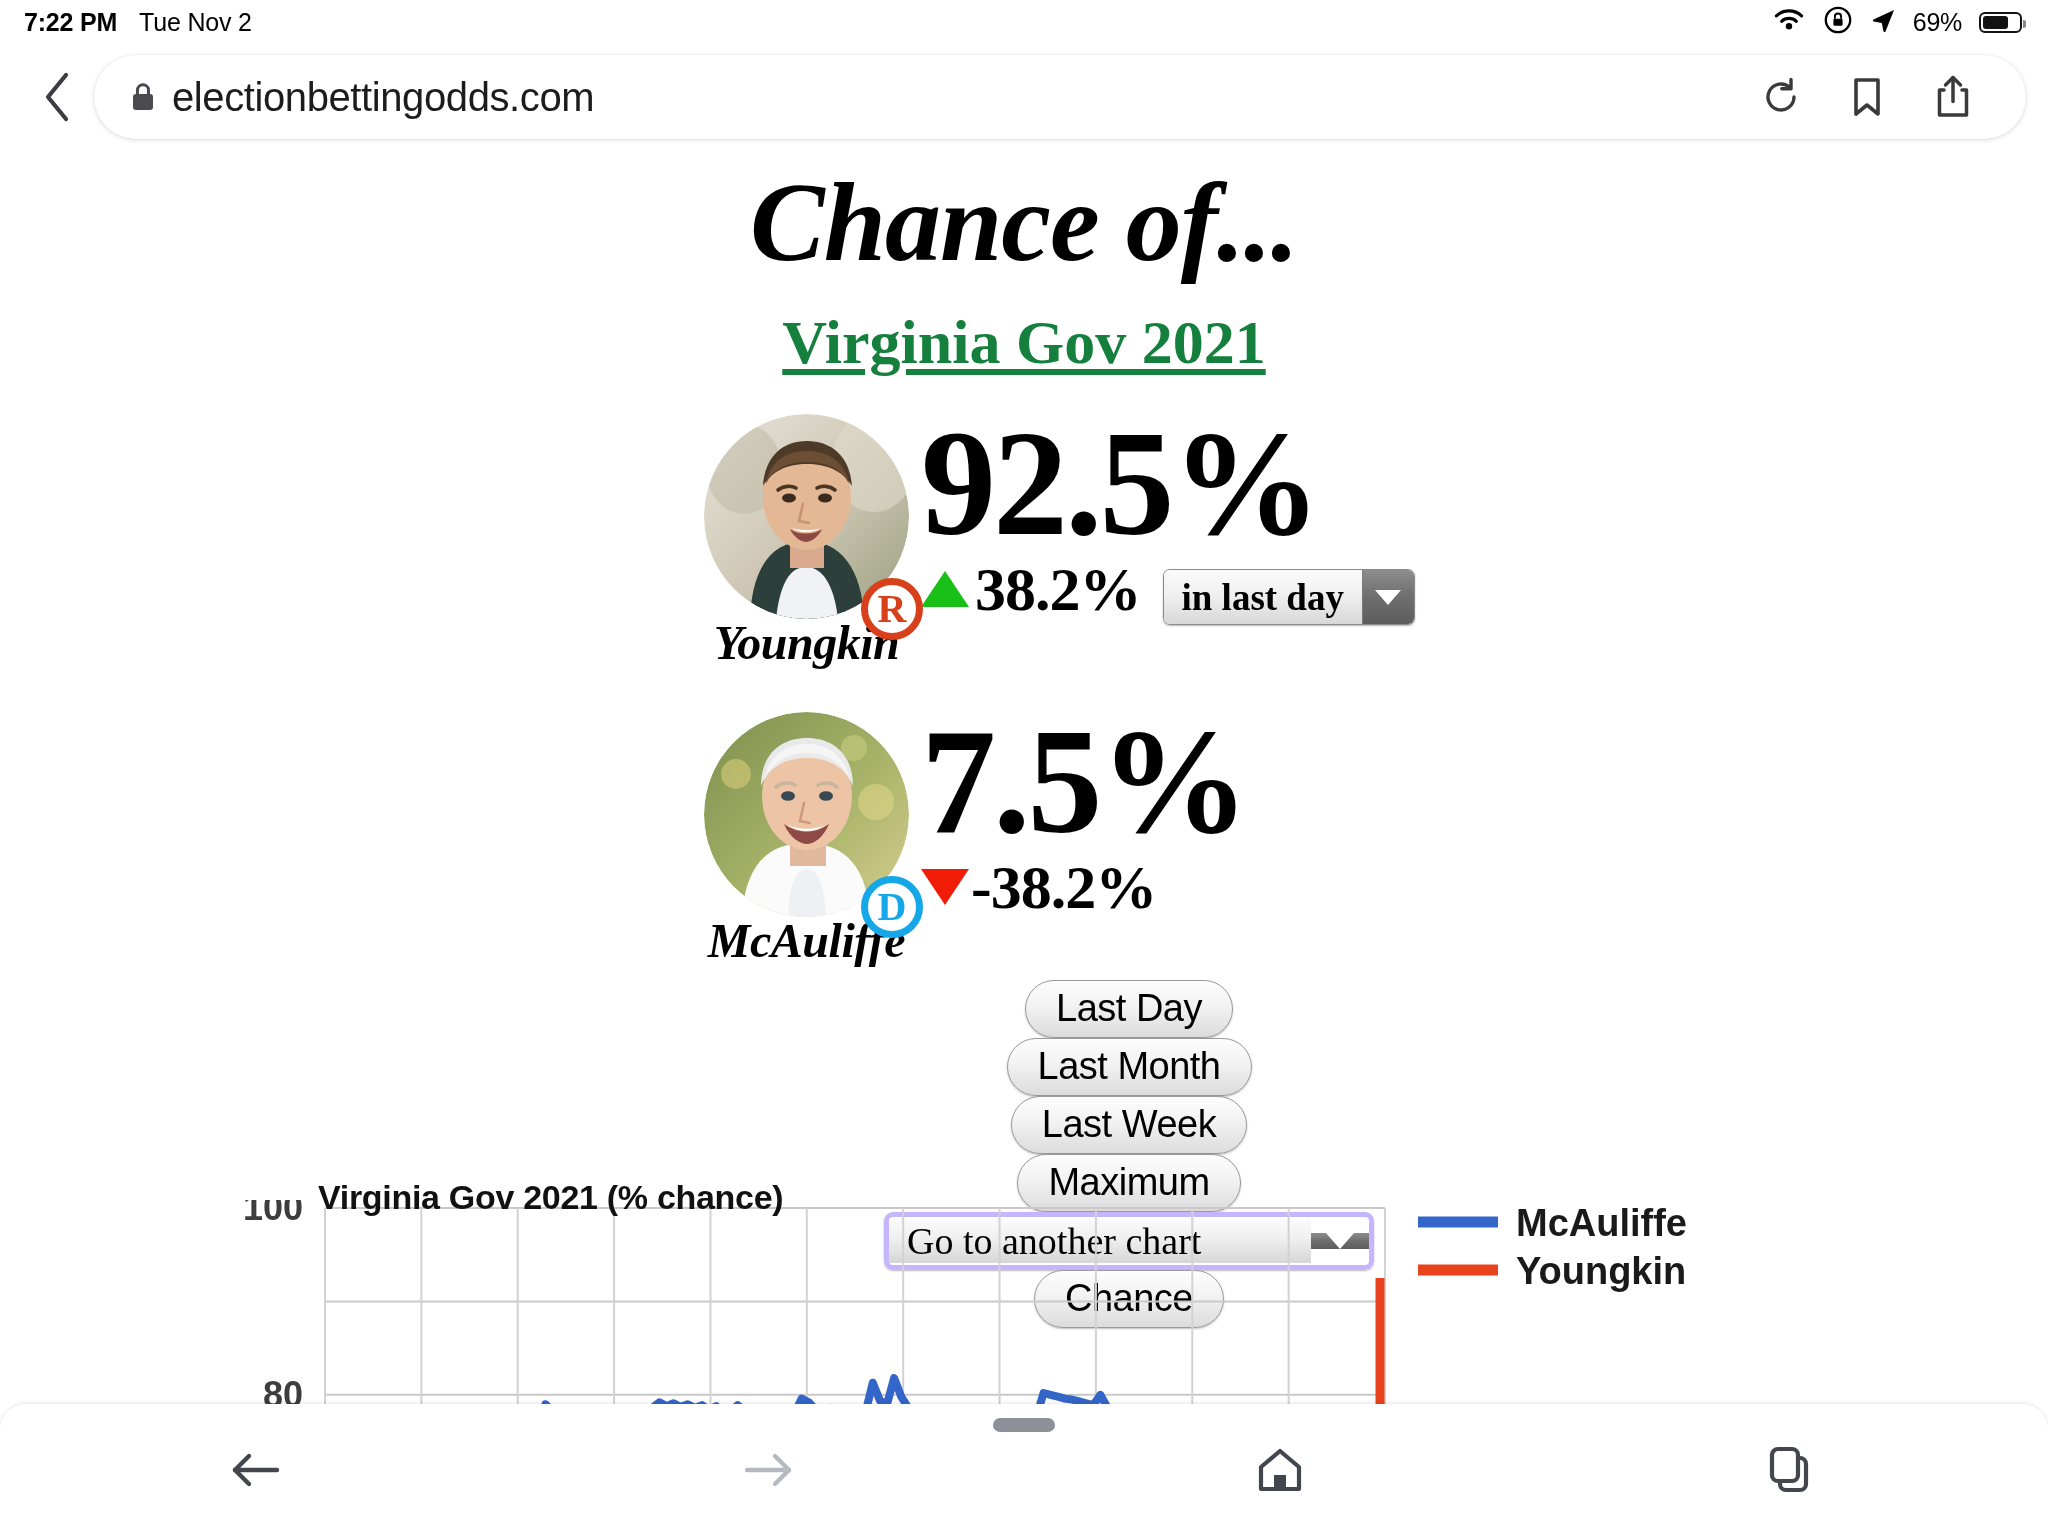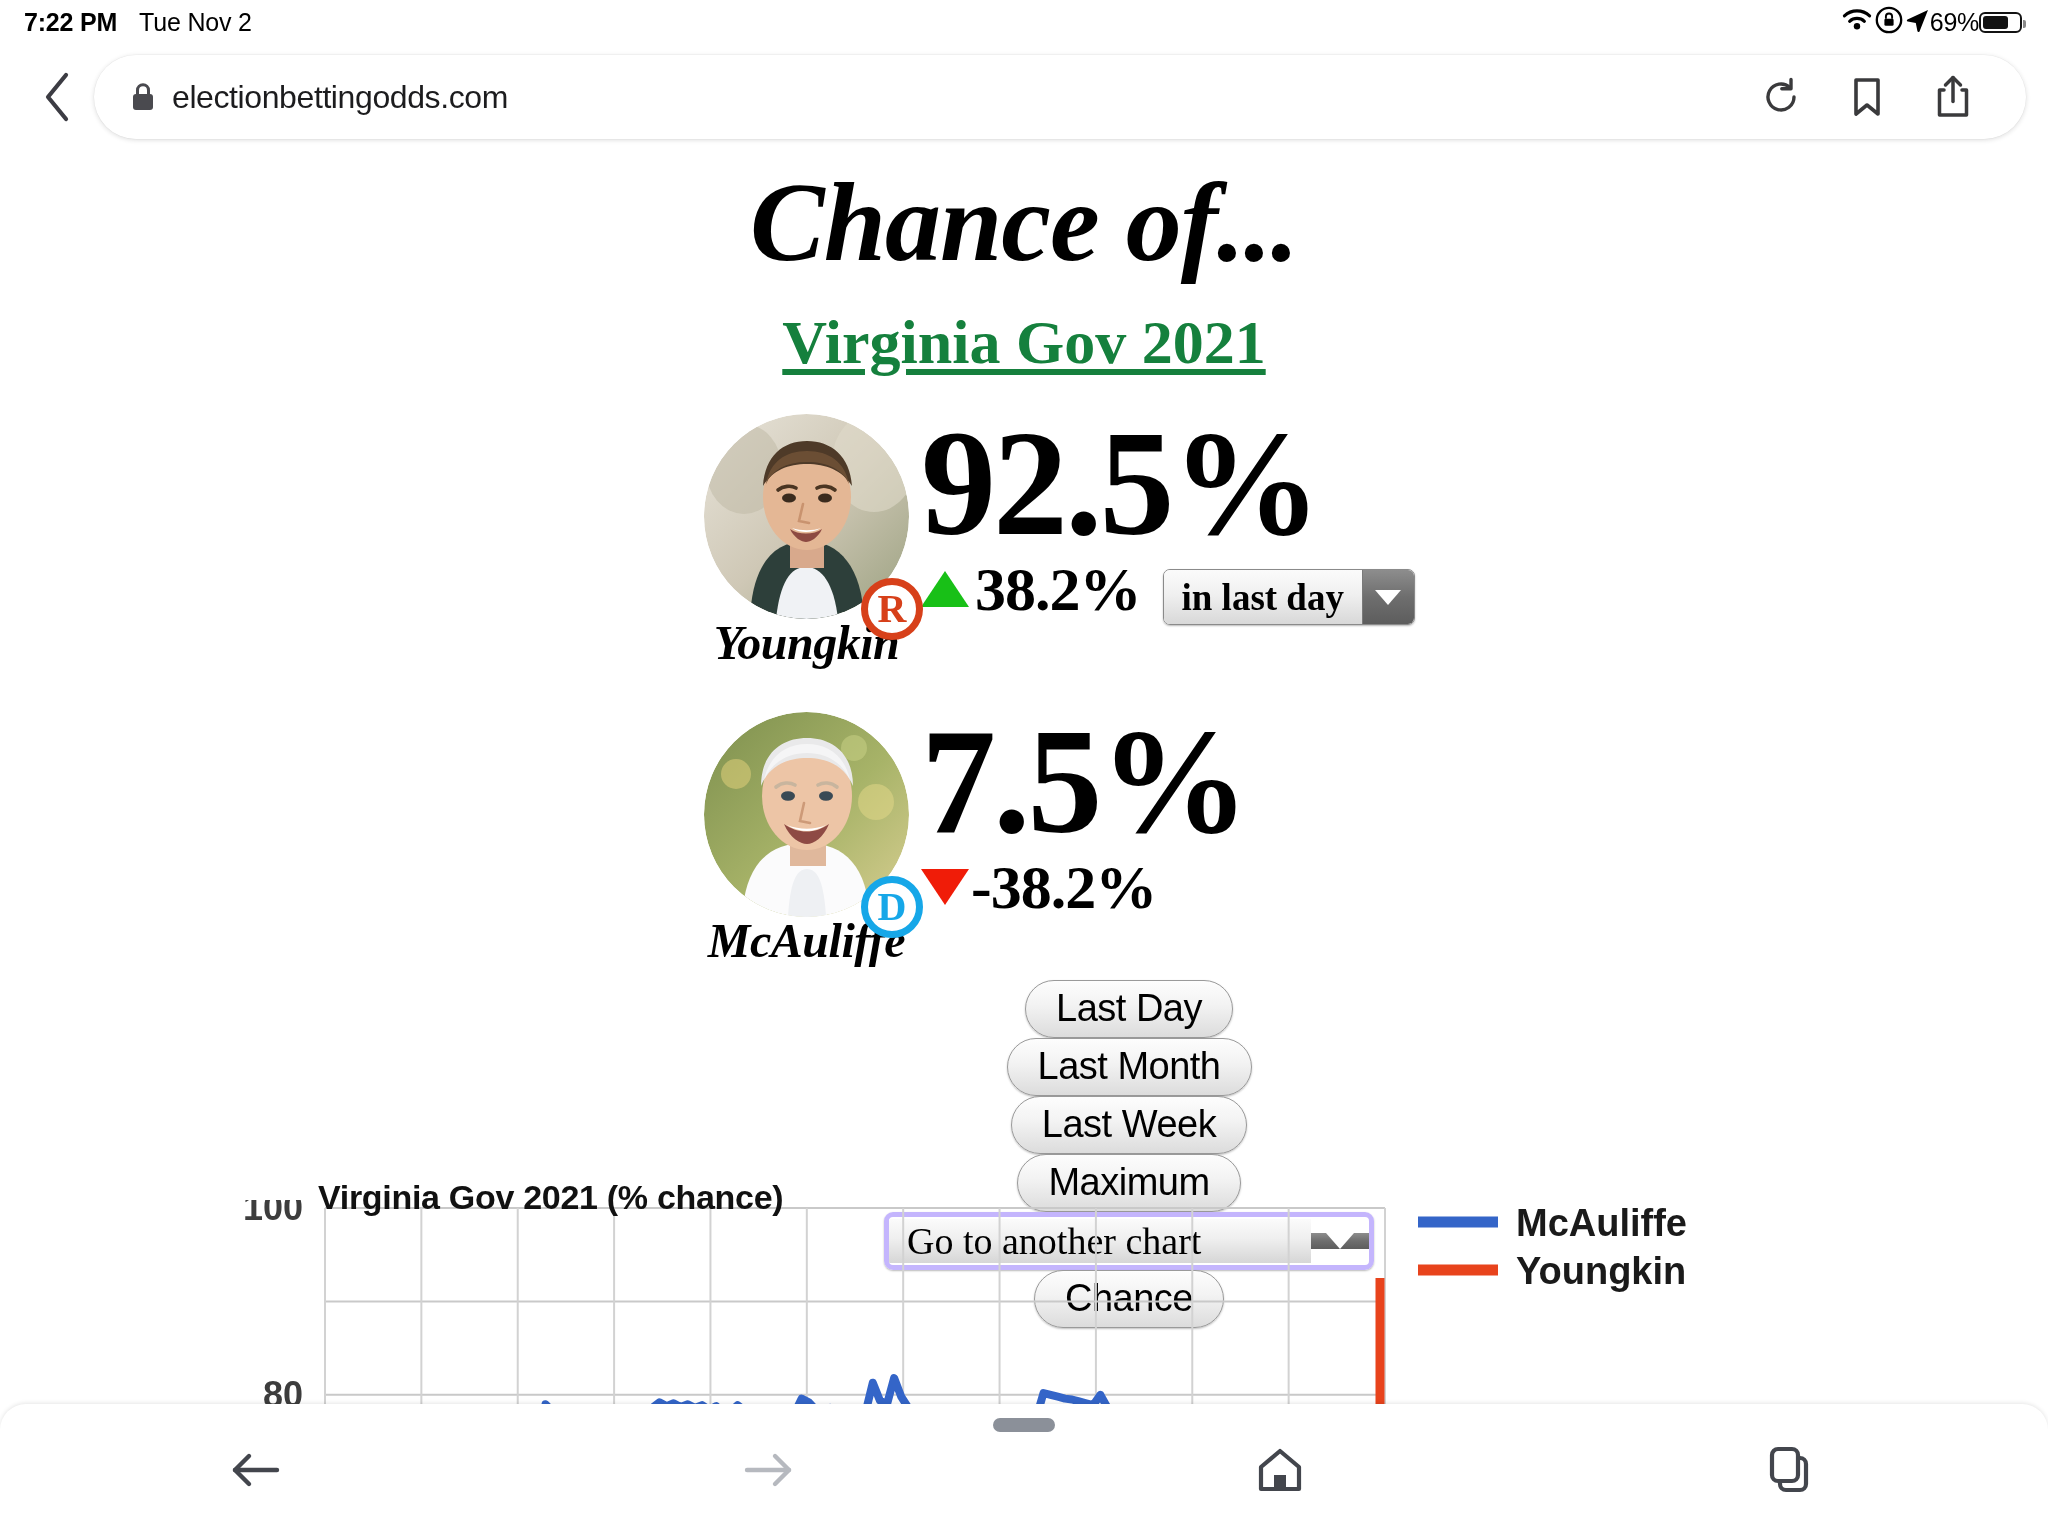--- a/index.html
+++ b/index.html
@@ -13,21 +13,21 @@
 
   
   #statusbar {
     position:absolute; top:0; left:0; width:2048px; height:44px;
     display:flex; align-items:center; justify-content:space-between;
     padding:0 26px 0 24px;
   }
   .sb-left { display:flex; align-items:baseline; gap:22px; }
   .sb-time { font-size:25px; font-weight:600; color:#000; letter-spacing:-0.2px;}
   .sb-date { font-size:25px; font-weight:500; color:#000; letter-spacing:-0.2px;}
-  .sb-right { display:flex; align-items:center; gap:0; }
+  .sb-right { display:flex; align-items:center; gap:17px; }
   .sb-pct { font-size:25px; font-weight:500; color:#000; letter-spacing:-0.3px; }
   .batt {
     width:43px; height:21px; border:2.2px solid #000; border-radius:6px;
     position:relative; opacity:.92;
   }
   .batt::after {
     content:""; position:absolute; right:-6px; top:6px; width:3.5px; height:8px;
     background:#000; border-radius:0 2px 2px 0; opacity:.5;
   }
   .batt i { position:absolute; left:2px; top:2px; bottom:2px; width:64%; background:#000; border-radius:3px; display:block;}
@@ -42,21 +42,21 @@
     color:#3c3c43;
   }
   #urlbar {
     flex:1; height:84px; margin-right:22px;
     background:#fff; border-radius:44px;
     box-shadow:0 1px 5px rgba(0,0,0,.14), 0 0 0 .5px rgba(0,0,0,.04);
     display:flex; align-items:center; padding:0 30px 0 36px;
   }
   #lock-icon { margin-right:16px; display:flex; }
   #url-text {
-    font-size:32px; color:#1c1c1e; letter-spacing:-0.4px; flex:1;
+    font-size:40px; color:#1c1c1e; letter-spacing:-0.4px; flex:1;
     font-family:"Liberation Sans", sans-serif;
   }
   .tb-icon { width:86px; display:flex; align-items:center; justify-content:center; color:#3a3a3c; }
 
   
   #page {
     position:absolute; top:150px; left:0; width:2048px; height:1254px;
     background:#fff; overflow:hidden;
   }
 

